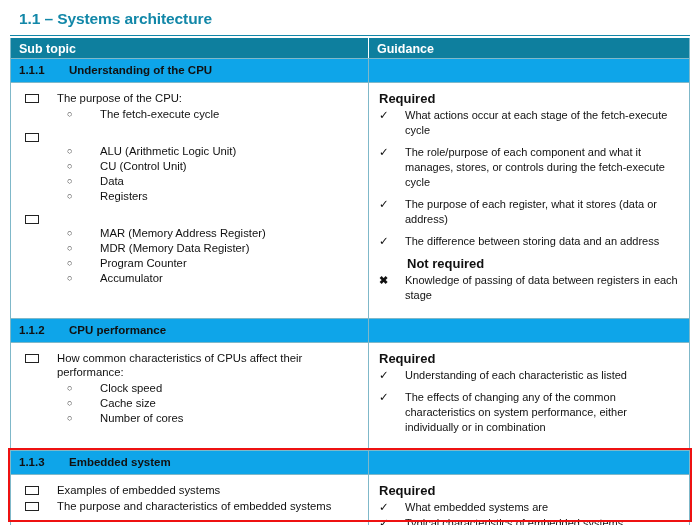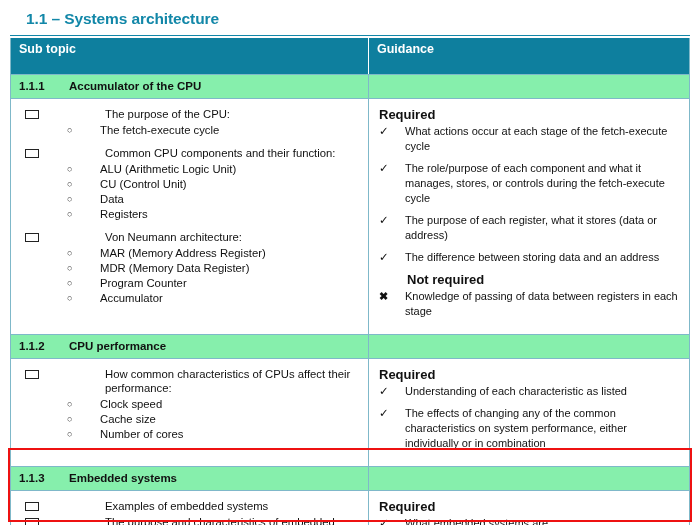--- a/index.html
+++ b/index.html
@@ -26,21 +26,21 @@
     position: absolute;
     left: 10px;
     top: 8px;
     width: 680px;
     height: 28px;
     border-bottom: 1.5px solid #1287a8;
     box-sizing: border-box;
   }
   .title-text {
     position: absolute;
-    left: 16px;
+    left: 9px;
     top: 2px;
     font-size: 15.5px;
     font-weight: bold;
     color: #1287a8;
     letter-spacing: -0.1px;
     white-space: nowrap;
   }
 
   
   .table {
@@ -67,37 +67,37 @@
     border-right: 1px solid #7fb8c9;
   }
   .col-right {
     flex: 1 1 auto;
     box-sizing: border-box;
   }
 
   
   .head-row {
     background: #0e7f9e;
-    height: 36px;
+    height: 20px;
   }
   .head-row .col-left {
     border-right: 1px solid #ffffff;
   }
   .head-cell {
     color: #ffffff;
     font-size: 12.5px;
     font-weight: bold;
     padding: 4px 0 0 8px;
     box-sizing: border-box;
     height: 24px;
   }
 
   
   .sec-row {
-    background: #86efac;
+    background: #0ea5e9;
     height: 25px;
     border-top: 1px solid #7fb8c9;
     border-bottom: 1px solid #7fb8c9;
   }
   .sec-row .col-left {
     border-right: 1px solid #7fb8c9;
   }
   .sec-cell {
     font-size: 11.5px;
     font-weight: bold;
@@ -119,21 +119,20 @@
   .body-row .col-left,
   .body-row .col-right {
     padding: 8px 8px 8px 8px;
   }
 
   
   .cb-item {
     display: flex;
     align-items: flex-start;
     margin-bottom: 2px;
-    gap: 48px;
   }
   .cb-box {
     flex: 0 0 14px;
     width: 9px;
     height: 9px;
     border: 1.3px solid #222222;
     margin: 3px 18px 0 6px;
     box-sizing: border-box;
     background: #ffffff;
   }
@@ -230,21 +229,21 @@
       </div>
       <div class="col-right">
         <div class="head-cell">Guidance</div>
       </div>
     </div>
 
     <div class="row sec-row">
       <div class="col-left">
         <div class="sec-cell">
           <span class="sec-num">1.1.1</span>
-          <span>Accumulator of the CPU</span>
+          <span>Understanding of the CPU</span>
         </div>
       </div>
       <div class="col-right"></div>
     </div>
 
     <div class="row body-row">
       <div class="col-left">
 
         <div class="cb-item">
           <span class="cb-box"></span>
@@ -252,21 +251,20 @@
         </div>
         <div class="sub-list">
           <div class="sub-item">
             <span class="sub-marker">○</span>
             <span class="sub-text">The fetch-execute cycle</span>
           </div>
         </div>
 
         <div class="cb-item">
           <span class="cb-box"></span>
-          <span class="cb-text">Common CPU components and their function:</span>
         </div>
         <div class="sub-list">
           <div class="sub-item">
             <span class="sub-marker">○</span>
             <span class="sub-text">ALU (Arithmetic Logic Unit)</span>
           </div>
           <div class="sub-item">
             <span class="sub-marker">○</span>
             <span class="sub-text">CU (Control Unit)</span>
           </div>
@@ -275,21 +273,20 @@
             <span class="sub-text">Data</span>
           </div>
           <div class="sub-item">
             <span class="sub-marker">○</span>
             <span class="sub-text">Registers</span>
           </div>
         </div>
 
         <div class="cb-item">
           <span class="cb-box"></span>
-          <span class="cb-text">Von Neumann architecture:</span>
         </div>
         <div class="sub-list">
           <div class="sub-item">
             <span class="sub-marker">○</span>
             <span class="sub-text">MAR (Memory Address Register)</span>
           </div>
           <div class="sub-item">
             <span class="sub-marker">○</span>
             <span class="sub-text">MDR (Memory Data Register)</span>
           </div>
@@ -375,21 +372,21 @@
           <span class="g-mark">✓</span>
           <span class="g-text">The effects of changing any of the common characteristics on system performance, either individually or in combination</span>
         </div>
       </div>
     </div>
 
     <div class="row sec-row">
       <div class="col-left">
         <div class="sec-cell">
           <span class="sec-num">1.1.3</span>
-          <span>Embedded systems</span>
+          <span>Embedded system</span>
         </div>
       </div>
       <div class="col-right"></div>
     </div>
 
     <div class="row body-row">
       <div class="col-left">
         <div class="cb-item">
           <span class="cb-box"></span>
           <span class="cb-text">Examples of embedded systems</span>

